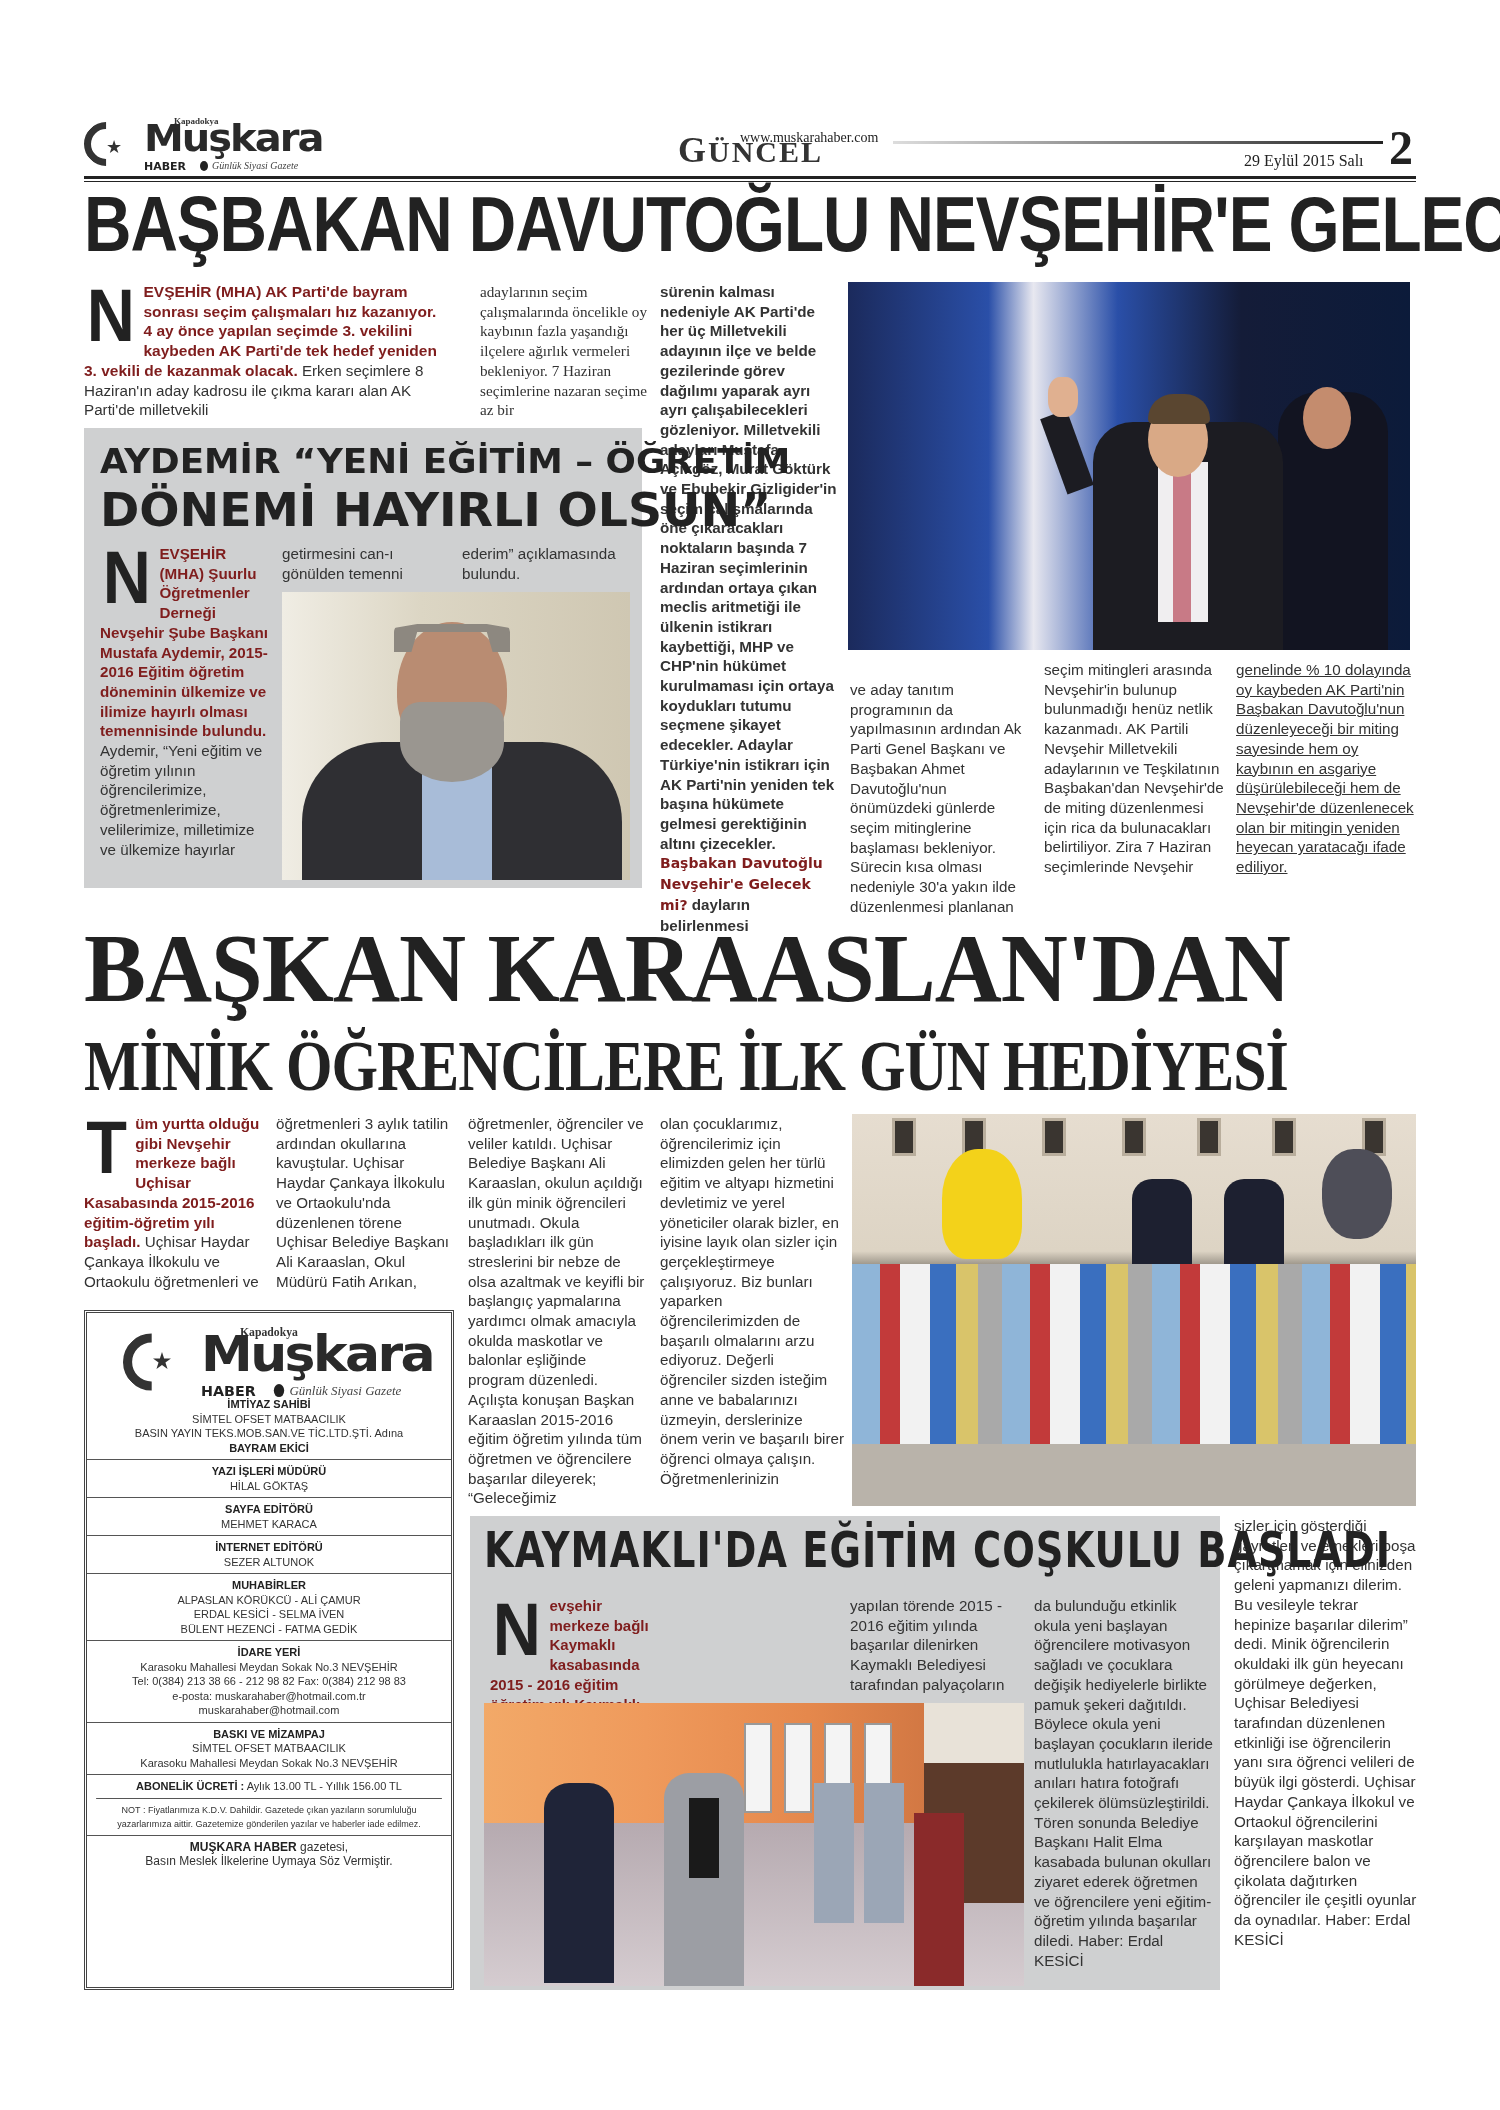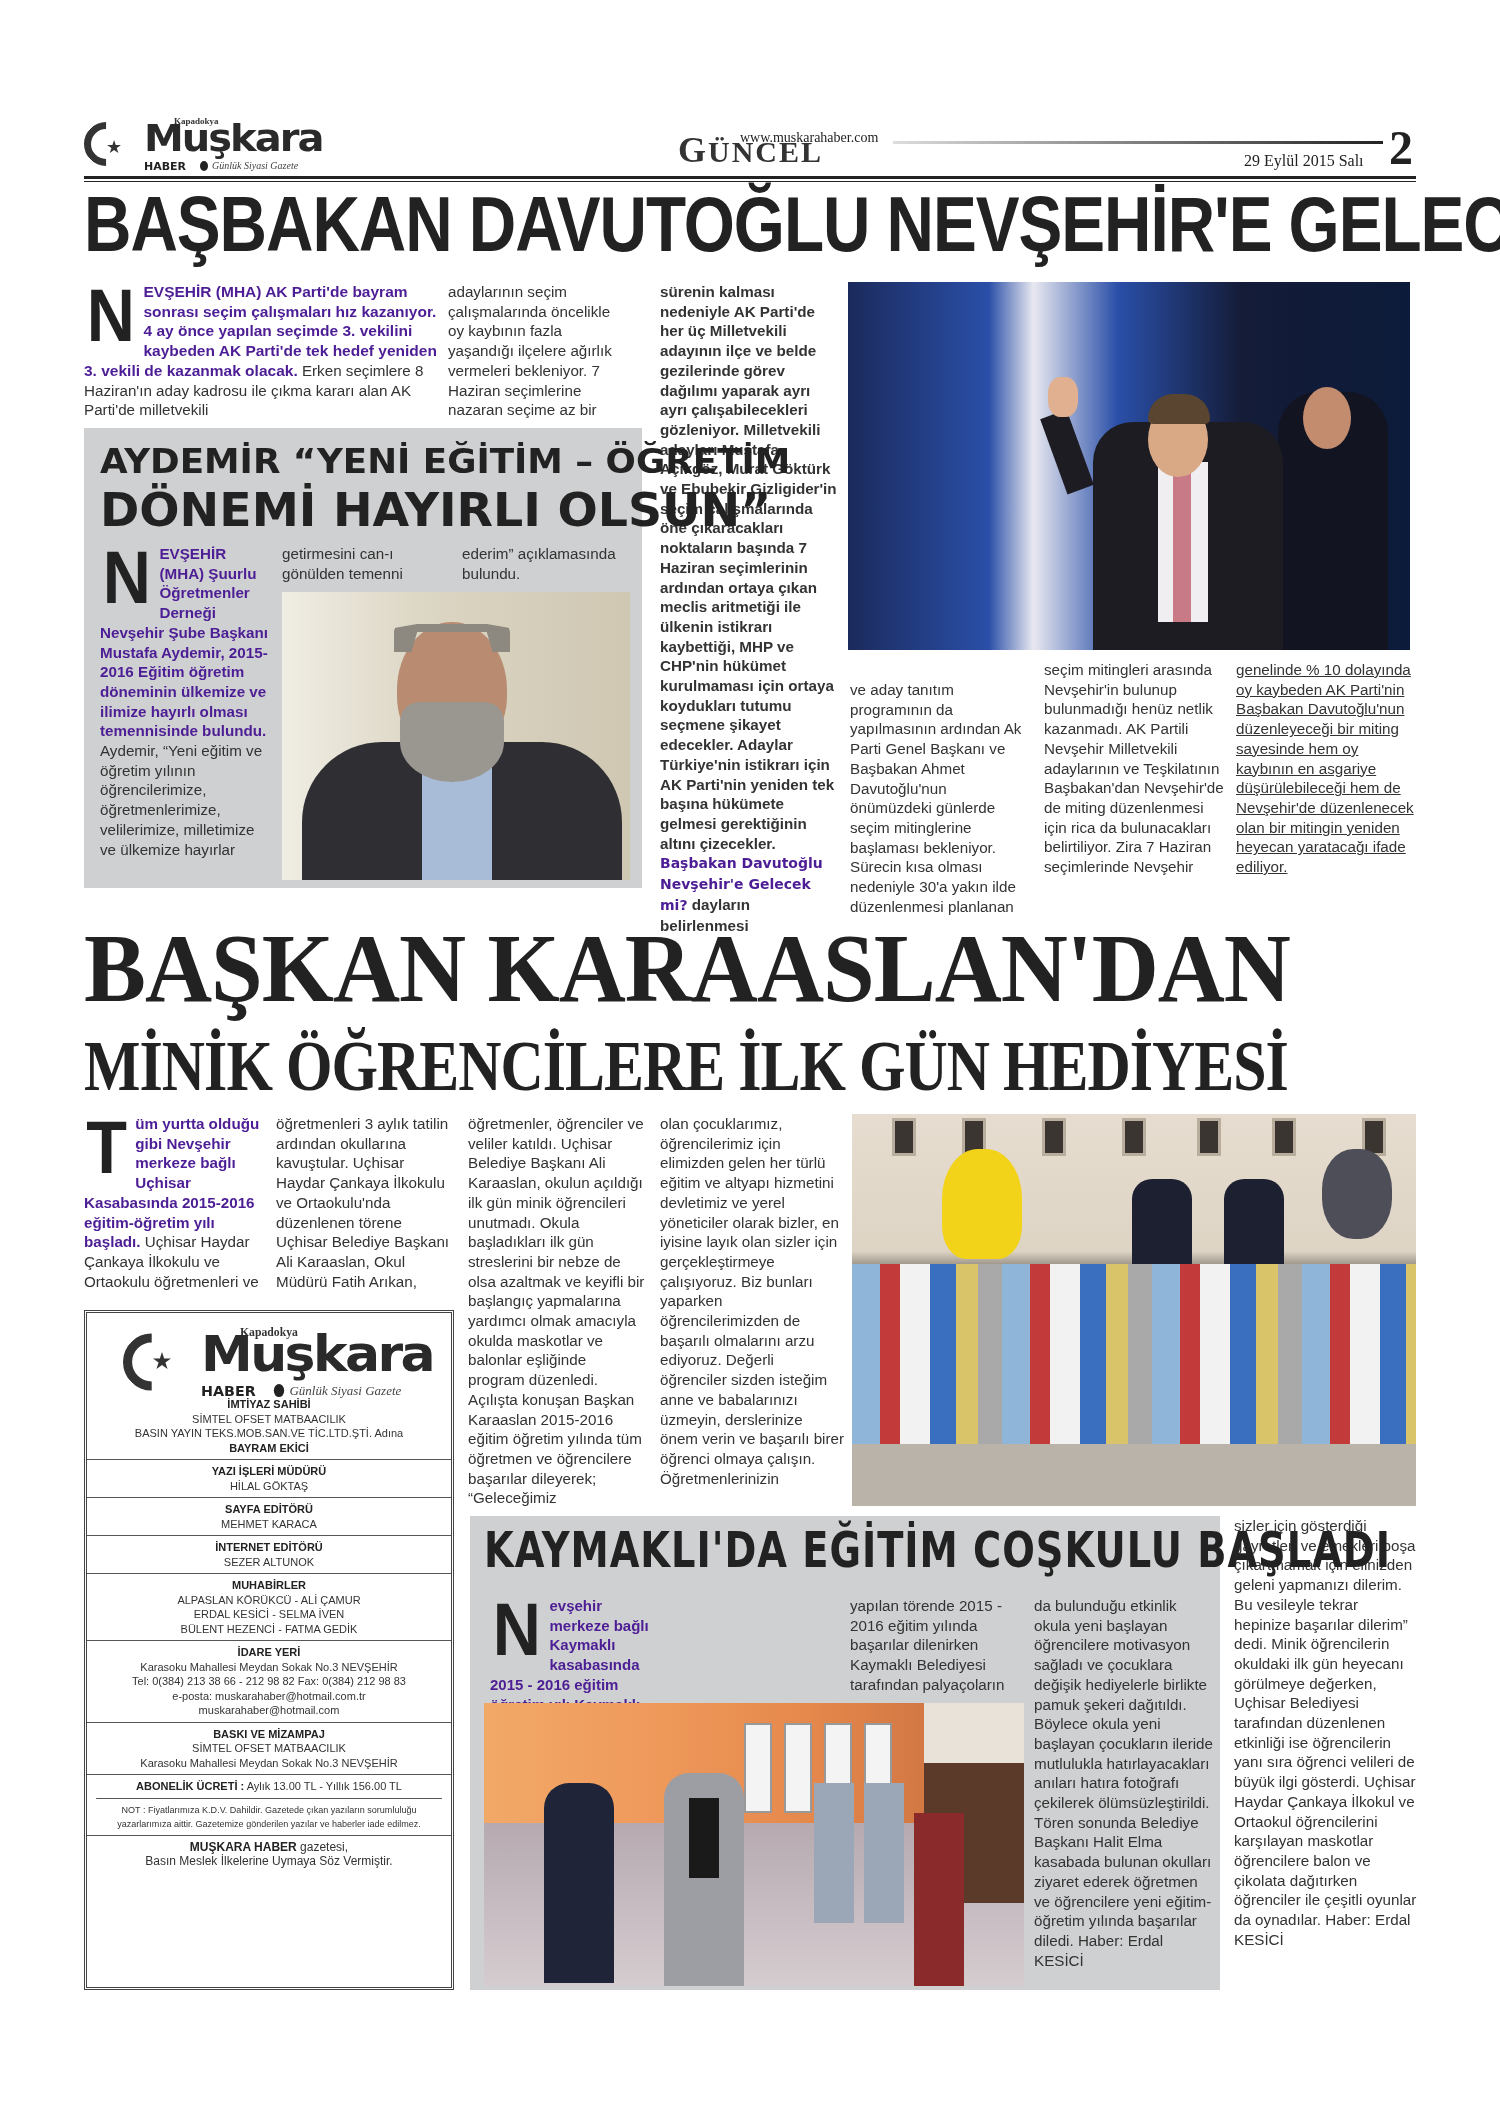--- a/index.html
+++ b/index.html
@@ -21,21 +21,21 @@
   .urlline{left:893px;top:141px;width:490px;height:3px;background:linear-gradient(90deg,#ddd,#222)}
   .date{left:1244px;top:152px;font:16px "Liberation Serif",serif;color:#222}
   .pageno{left:1389px;top:124px;font:bold 48px/1 "Liberation Serif",serif;color:#222}
   .rule{left:84px;top:176px;width:1332px;height:3px;background:#222}
   .rule2{left:84px;top:181px;width:1332px;height:1px;background:#222}
   
   .h1{font-family:"Liberation Sans",sans-serif;font-weight:bold;color:#222;white-space:nowrap;transform-origin:left top}
   .h-davut{left:84px;top:186px;font-size:62px;line-height:1;transform:scale(1.06,1.25);letter-spacing:-1px}
   
   .col{position:absolute;font-size:15.2px;line-height:19.7px;color:#333}
-  .col b{color:#4c1d95}
+  .col b{color:#7f1d1d}
   .dropcap{float:left;font:bold 74px/0.8 "Liberation Sans",sans-serif;color:#222;margin:4px 6px 0 0;transform:scaleX(0.9)}
   
   .greybox{left:84px;top:428px;width:558px;height:460px;background:#cfd0d1}
   .h-ayd{left:100px;top:438px;font-size:38px;line-height:46px;transform:scaleX(1.05);letter-spacing:0}
   .h-ayd2{left:100px;top:482px;font-size:50px;line-height:56px;transform:scaleX(1.03)}
   .photo{position:absolute;overflow:hidden}
   .ph-davut{left:848px;top:282px;width:562px;height:368px;background:
     radial-gradient(ellipse 40px 60px at 340px 250px,#f5d7c4 40%,transparent 41%),
     linear-gradient(90deg,#1b2a5c 0%,#2a4fa8 25%,#e8e8f0 33%,#2a4fa8 48%,#141c38 70%,#0c1b3a 100%)}
   .ph-davut .suit{position:absolute;left:245px;top:140px;width:190px;height:228px;background:#1c1c22;border-radius:40px 40px 0 0}
@@ -104,21 +104,21 @@
 <div class="abs rule"></div>
 <div class="abs rule2"></div>
 
 <div class="abs h1 h-davut">BAŞBAKAN DAVUTOĞLU NEVŞEHİR'E GELECEK Mİ?</div>
 
 <div class="col" style="left:84px;top:282px;width:360px;">
   <span class="dropcap">N</span>
   <b style="font-size:15.5px">EVŞEHİR (MHA) AK Parti'de bayram sonrası seçim çalışmaları hız kazanıyor. 4 ay önce yapılan seçimde 3. vekilini kaybeden AK Parti'de tek hedef yeniden 3. vekili de kazanmak olacak.</b>
   <span>Erken seçimlere 8 Haziran'ın aday kadrosu ile çıkma kararı alan AK Parti'de milletvekili</span>
 </div>
-<div class="col" style="left:448px;top:282px;width:170px;">adaylarının seçim çalışmalarında öncelikle oy kaybının fazla yaşandığı ilçelere ağırlık vermeleri bekleniyor. 7 Haziran seçimlerine nazaran seçime az bir</div>
+<div class="col" style="left:480px;top:282px;width:170px;font-family:Liberation Serif, serif;">adaylarının seçim çalışmalarında öncelikle oy kaybının fazla yaşandığı ilçelere ağırlık vermeleri bekleniyor. 7 Haziran seçimlerine nazaran seçime az bir</div>
 <div class="col" style="left:660px;top:282px;width:180px;font-weight:bold;">
   <span>sürenin kalması nedeniyle AK Parti'de her üç Milletvekili adayının ilçe ve belde gezilerinde görev dağılımı yaparak ayrı ayrı çalışabilecekleri gözleniyor. Milletvekili adayları Mustafa Açıkgöz, Murat Göktürk ve Ebubekir Gizligider'in seçim çalışmalarında öne çıkaracakları noktaların başında 7 Haziran seçimlerinin ardından ortaya çıkan meclis aritmetiği ile ülkenin istikrarı kaybettiği, MHP ve CHP'nin hükümet kurulmaması için ortaya koydukları tutumu seçmene şikayet edecekler. Adaylar Türkiye'nin istikrarı için AK Parti'nin yeniden tek başına hükümete gelmesi gerektiğinin altını çizecekler.</span>
   <b style="font-family:'DejaVu Sans',sans-serif;font-size:14px">Başbakan Davutoğlu Nevşehir'e Gelecek mi?</b>
   <span>dayların belirlenmesi</span>
 </div>
 <div class="photo ph-davut" title="Davutoğlu waving on stage">
   <div class="guard"></div>
     <div class="gface"></div>
   <div class="arm"></div>
     <div class="hand"></div>

